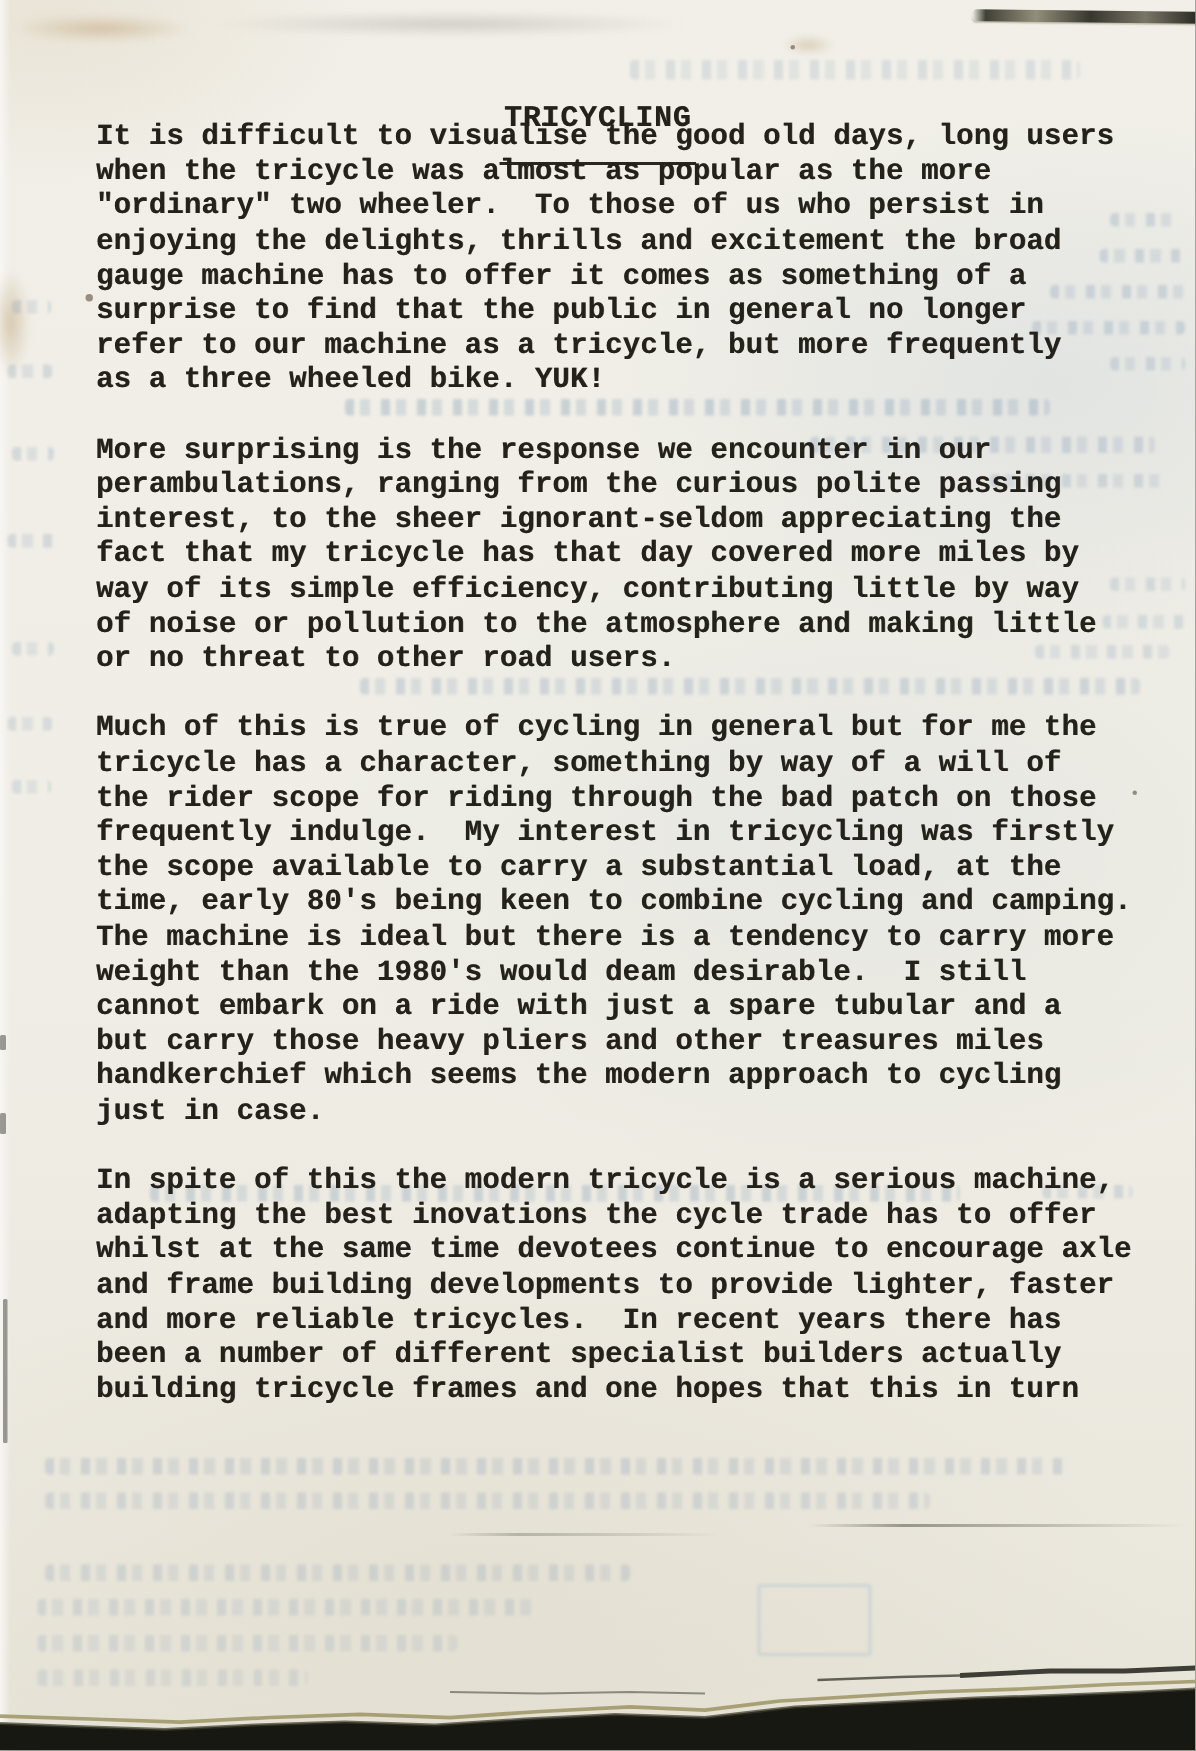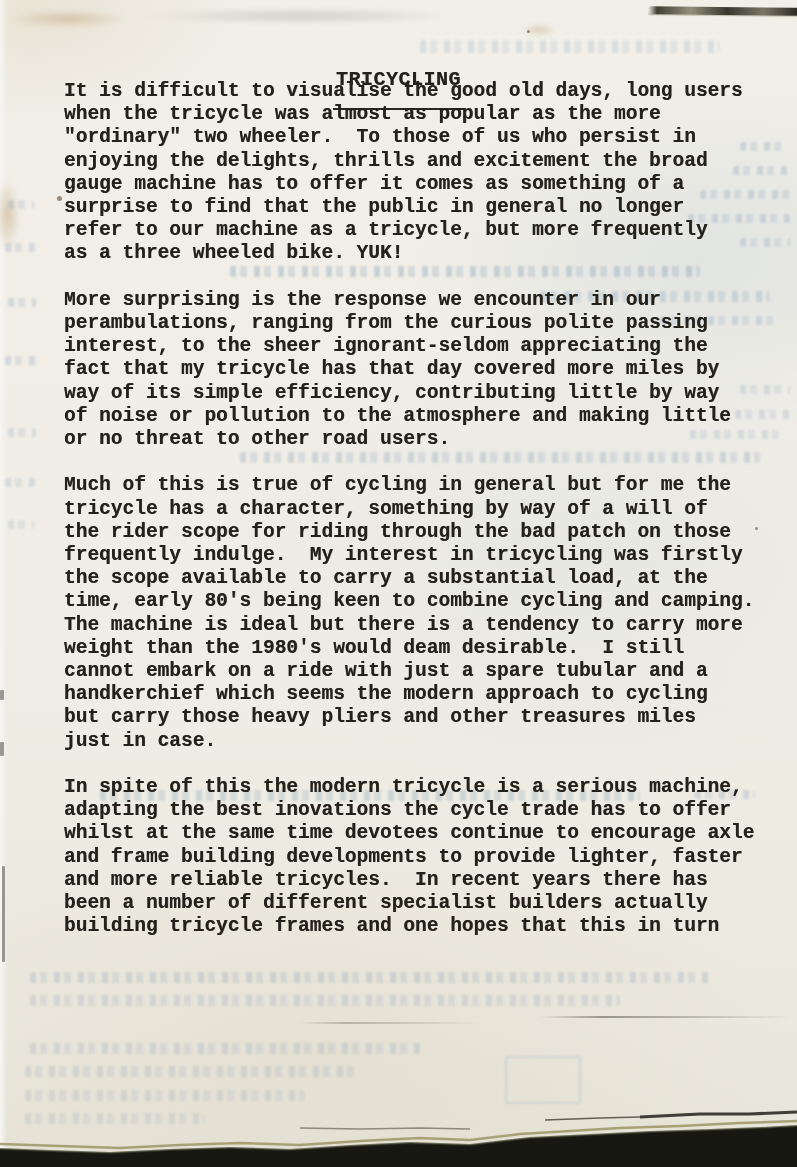--- a/index.html
+++ b/index.html
@@ -143,22 +143,22 @@
       <div class="para">
         <div class="line">Much of this is true of cycling in general but for me the</div>
         <div class="line">tricycle has a character, something by way of a will of</div>
         <div class="line">the rider scope for riding through the bad patch on those</div>
         <div class="line">frequently indulge.  My interest in tricycling was firstly</div>
         <div class="line">the scope available to carry a substantial load, at the</div>
         <div class="line">time, early 80's being keen to combine cycling and camping.</div>
         <div class="line">The machine is ideal but there is a tendency to carry more</div>
         <div class="line">weight than the 1980's would deam desirable.  I still</div>
         <div class="line">cannot embark on a ride with just a spare tubular and a</div>
+        <div class="line">but carry those heavy pliers and other treasures miles</div>
         <div class="line">handkerchief which seems the modern approach to cycling</div>
-        <div class="line">but carry those heavy pliers and other treasures miles</div>
         <div class="line">just in case.</div>
       </div>
       <div class="para">
         <div class="line">In spite of this the modern tricycle is a serious machine,</div>
         <div class="line">adapting the best inovations the cycle trade has to offer</div>
         <div class="line">whilst at the same time devotees continue to encourage axle</div>
         <div class="line">and frame building developments to provide lighter, faster</div>
         <div class="line">and more reliable tricycles.  In recent years there has</div>
         <div class="line">been a number of different specialist builders actually</div>
         <div class="line">building tricycle frames and one hopes that this in turn</div>

